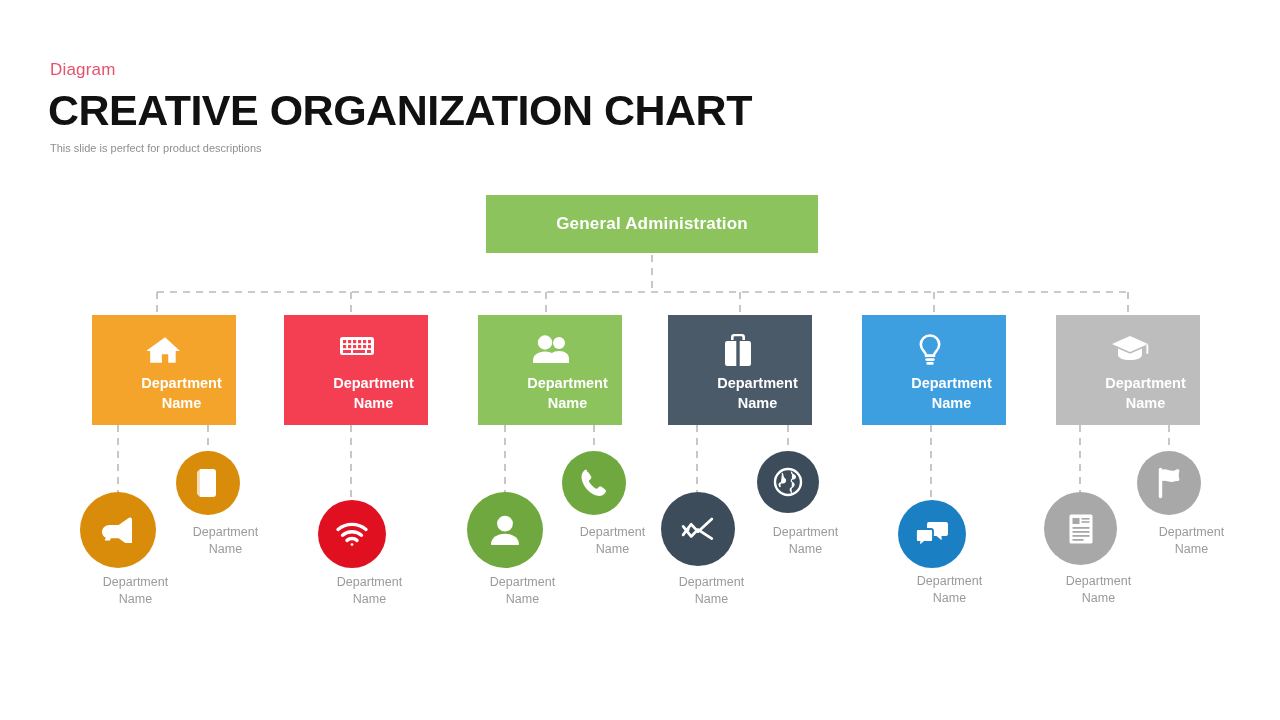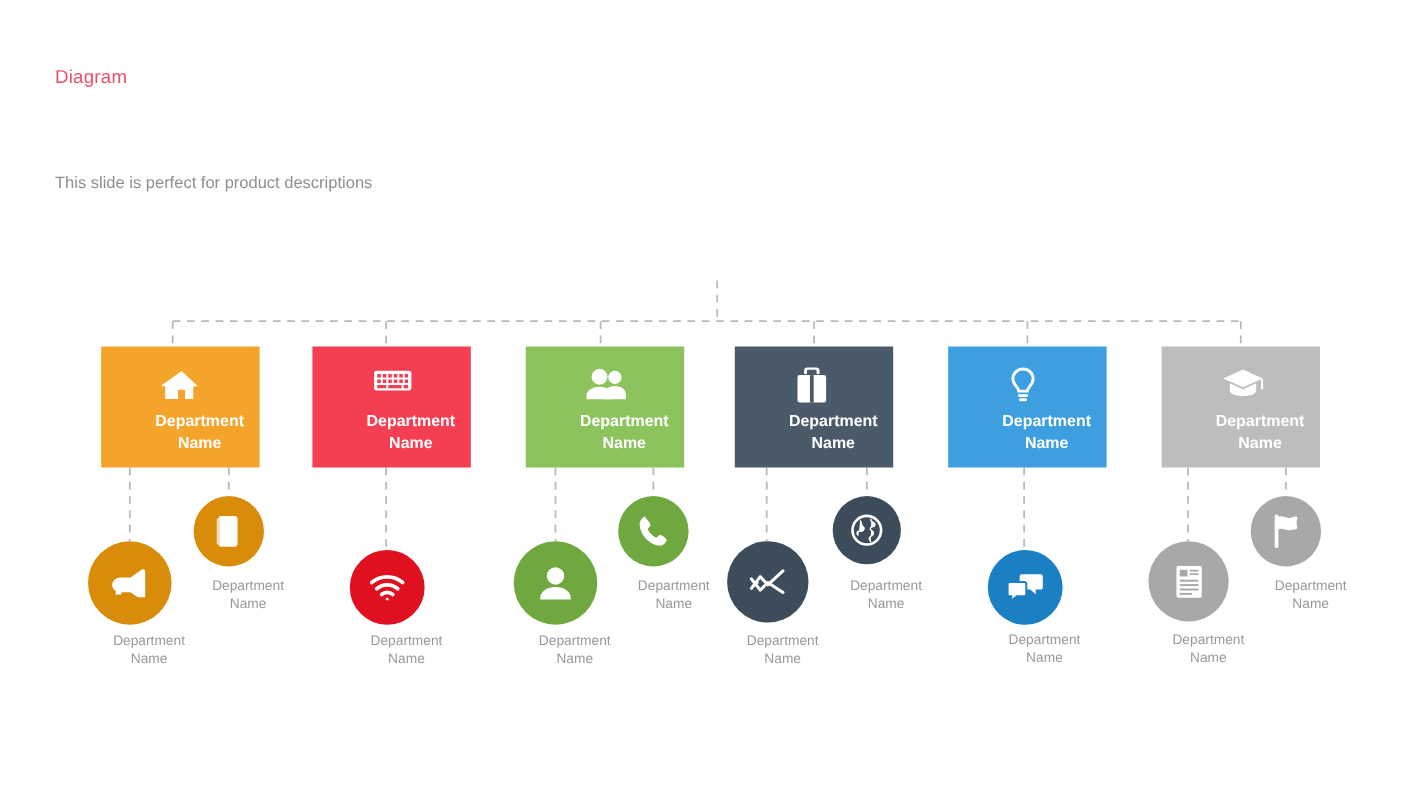--- a/index.html
+++ b/index.html
@@ -16,21 +16,21 @@
     position: absolute; left: 50px; top: 60px;
     font-size: 17px; color: #e8516b; letter-spacing: .2px;
   }
   .title {
     position: absolute; left: 48px; top: 86px;
     font-size: 43px; font-weight: bold; color: #111;
     letter-spacing: -0.5px; white-space: nowrap;
   }
   .subtitle {
     position: absolute; left: 50px; top: 142px;
-    font-size: 15px; color: #8f8f8f; margin-top: 16px;
+    font-size: 11px; color: #8f8f8f;
   }
 
   
   .root-box {
     position: absolute; left: 486px; top: 195px;
     width: 332px; height: 58px;
     display: flex; align-items: center; justify-content: center;
     color: #fff; font-size: 17px; font-weight: bold;
     letter-spacing: .2px;
   }
@@ -59,20 +59,21 @@
     line-height: 1.35; text-align: center; width: 120px;
   }
   .u { white-space: nowrap; margin-left: 35px; }
 </style>
 </head>
 <body>
 
 <div id="slide">
 
   <div class="eyebrow" style="color: rgb(232, 81, 107);">Diagram</div>
+  <h1 class="title">CREATIVE ORGANIZATION CHART</h1>
   <div class="subtitle">This slide is perfect for product descriptions</div>
 
   <svg class="connectors" viewBox="0 0 1280 720" xmlns="http://www.w3.org/2000/svg">
     <g stroke="#b9b9b9" stroke-width="1.6" stroke-dasharray="7,6" fill="none">
 
       <path d="M652,255 L652,292"></path>
 
       <path d="M157,292 L1128,292"></path>
 
       <path d="M157,292 L157,315"></path>
@@ -93,20 +94,23 @@
       <path d="M697,425 L697,492"></path>
       <path d="M788,425 L788,451"></path>
 
       <path d="M931,425 L931,500"></path>
 
       <path d="M1080,425 L1080,492"></path>
       <path d="M1169,425 L1169,451"></path>
     </g>
   </svg>
 
+  <div class="root-box" style="background: rgb(140, 195, 92);">
+    <span>General Administration</span>
+  </div>
 
   <div class="dept-box" id="box0" style="left: 92px; background: rgb(245, 164, 43);">
     <span class="bx-icon">
       <svg viewBox="0 0 32 32" width="34" height="34" fill="#fff">
         <path d="M16 4 L30 17 h-4 v11 h-7 v-8 h-6 v8 H2 V17 H-2 Z" transform="translate(1,0)"></path>
       </svg>
     </span>
     <span class="bx-label">
       <span class="u">Department</span><br>
       <span class="u">Name</span>

